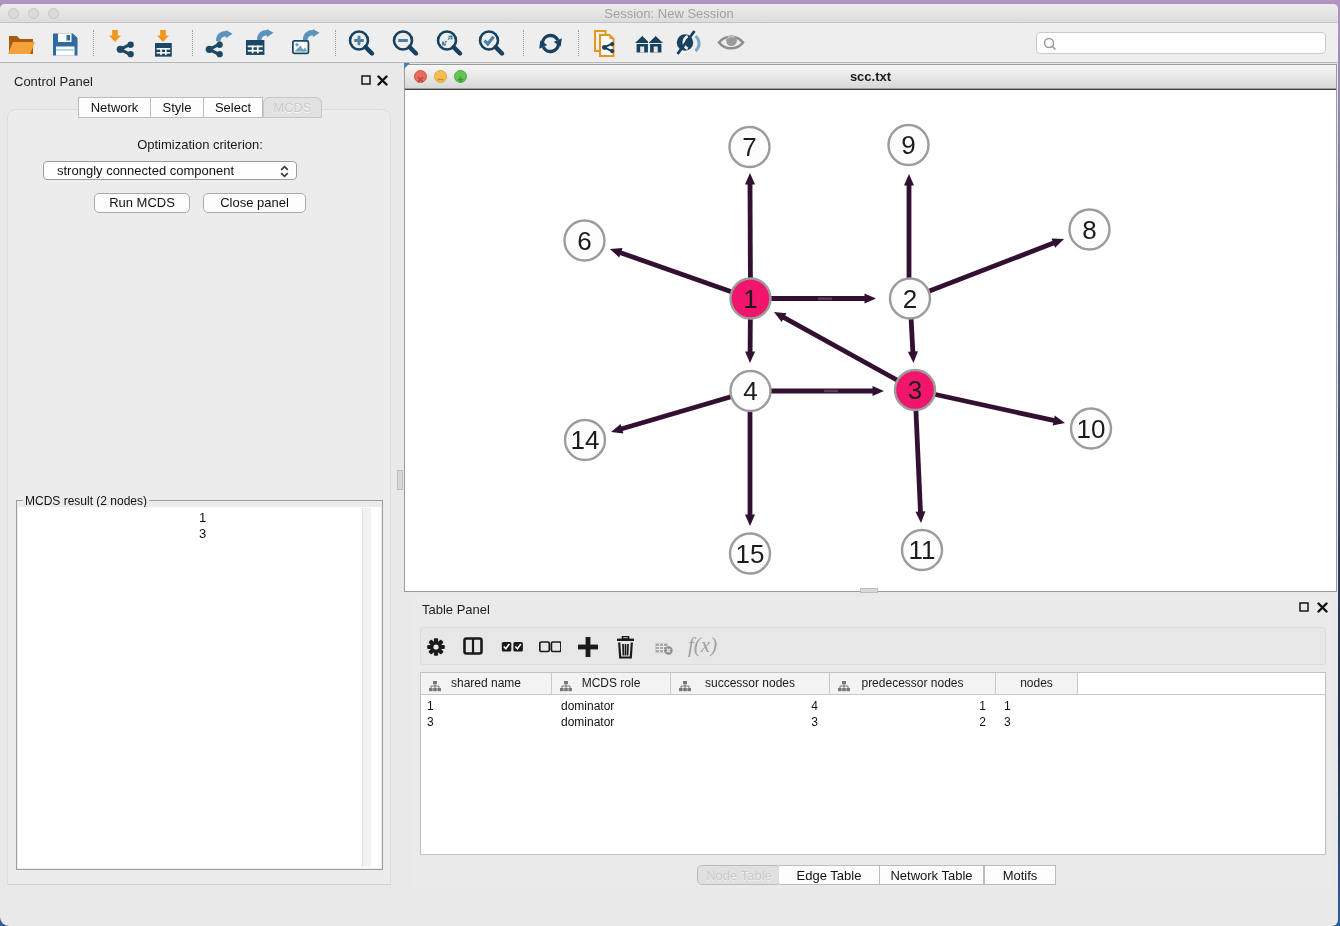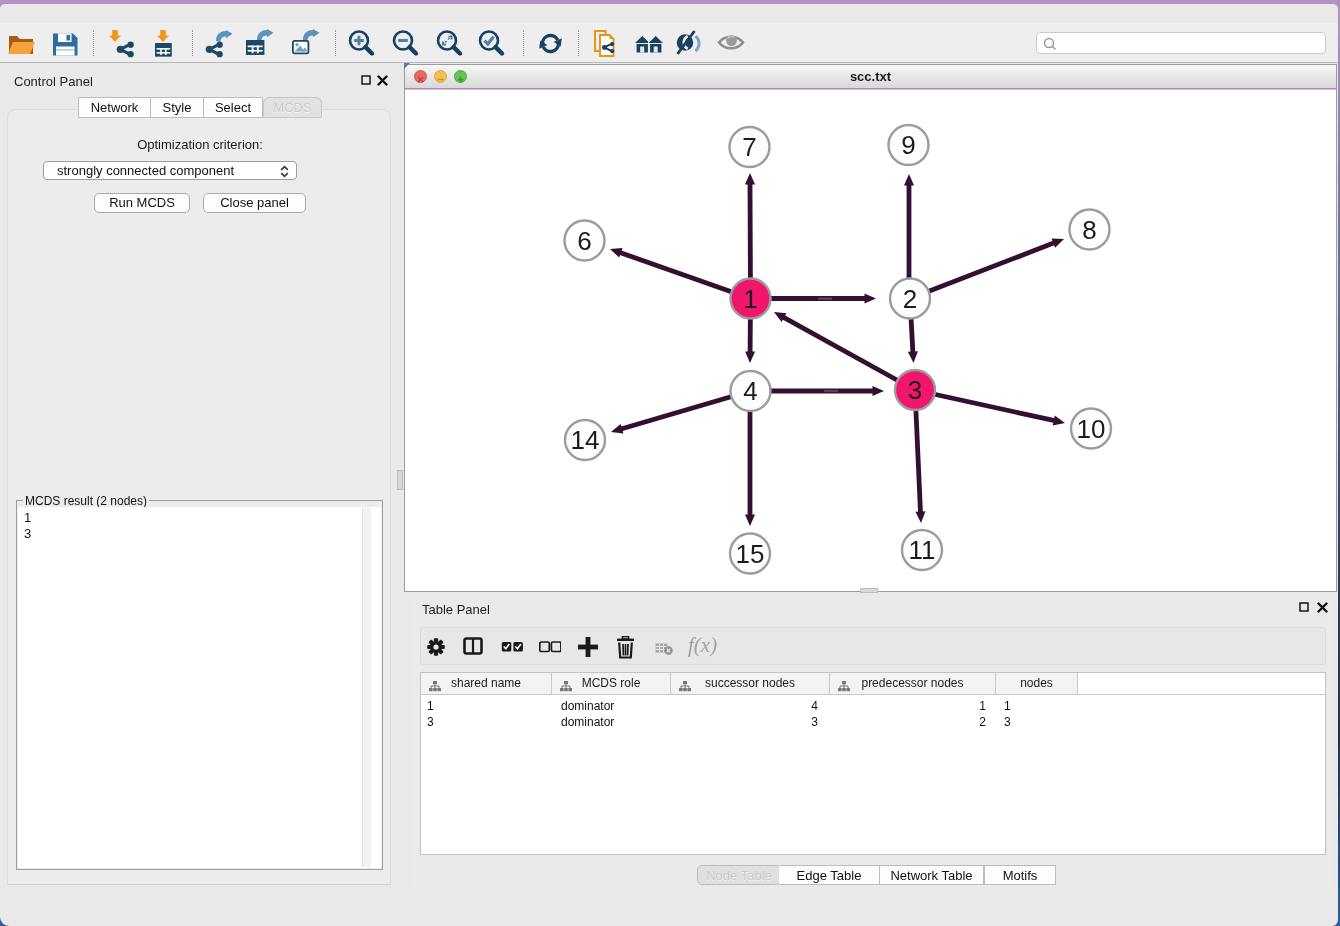--- a/index.html
+++ b/index.html
@@ -21,26 +21,26 @@
 #main { position:absolute; left:0; top:60px; width:100%; height:827px; background:#e9e9e9; }
 
 #cpanel { position:absolute; left:0; top:0; width:393px; height:827px; background:#e9e9e9; }
 #cpanel-head { position:absolute; left:14px; top:10px; font-size:13px; color:#1e1e1e; }
 #cp-inner { position:absolute; left:7px; top:45px; width:384px; height:776px; background:#ececec; border:1px solid #dcdcdc; border-radius:9px 9px 0 0; border-bottom:1px solid #d0d0d0; }
 .cptab { position:absolute; top:33px; height:21px; background:#fdfdfd; border:1px solid #bcbcbc; font-size:13px; color:#111; text-align:center; line-height:20px; }
 #tab-mcds { background:#e2e2e2; color:#cbcbcb; border-radius:6px 6px 0 0; border-color:#c6c6c6; text-shadow:0 1px 0 #f5f5f5; }
 #opt-label { position:absolute; left:0; top:73px; width:400px; text-align:center; font-size:13px; color:#1a1a1a; }
 #dropdown { position:absolute; left:43px; top:97px; width:254px; height:19px; background:#fff; border:1px solid #9d9d9d; border-radius:4px; font-size:13px; color:#111; line-height:17px; padding-left:13px; }
 .btn { position:absolute; top:129px; height:20px; background:#fdfdfd; border:1px solid #ababab; border-radius:5px; font-size:13px; color:#111; text-align:center; line-height:18px; }
-#resultbox { position:absolute; left:16px; top:436px; width:367px; height:370px; border:1px solid #9d9d9d; }
+#resultbox { position:absolute; left:16px; top:436px; width:367px; height:370px; border:1px solid #9d9d9d;text-align:center; }
 #resultbox-label { position:absolute; left:6px; top:-7px; background:#ececec; padding:0 2px; font-size:12px; color:#111; }
 #resultbox-white { position:absolute; left:1px; top:6px; width:363px; height:361px; background:#fff; font-size:13px; color:#111; padding:3px 0 0 6px; line-height:16px; }
 #result-scroll { position:absolute; right:10px; top:1px; width:9px; height:359px; background:#f2f2f2; border-left:1px solid #e0e0e0; }
 
-#netwin { position:absolute; left:404px; top:0px; width:933px; height:528px; border:1px solid #9b9b9b; background:#f0abfc; }
+#netwin { position:absolute; left:404px; top:0px; width:933px; height:528px; border:1px solid #9b9b9b; background:#404040; }
 #netwin-head { position:absolute; left:0; top:0; width:100%; height:24px; background:linear-gradient(#f7f7f7,#d8d8d8); border-bottom:1px solid #9b9b9b; }
 #netwin-title { position:absolute; width:100%; text-align:center; top:4px; font-size:13px; font-weight:bold; color:#1a1a1a; }
 .wl { position:absolute; top:5px; width:13px; height:13px; border-radius:50%; }
 #net-canvas { position:absolute; left:0; top:25px; width:931px; height:501px; background:#fff; }
 
 #tpanel { position:absolute; left:412px; top:533px; width:921px; height:291px; background:#eaeaea; }
 #tpanel-head { position:absolute; left:10px; top:5px; font-size:13px; color:#1e1e1e; }
 #ttoolbar { position:absolute; left:8px; top:30px; width:906px; height:38px; background:#e7e7e7; border:1px solid #dcdcdc; border-radius:3px; }
 #ttools { position:absolute; left:0; top:0; width:100%; height:70px; }
 #ttable { position:absolute; left:8px; top:75px; width:906px; height:183px; background:#fff; border:1px solid #c2c2c2; }
@@ -51,20 +51,26 @@
 #btab-node { background:#e0e0e0; color:#c9c9c9; border-radius:5px; text-shadow:0 1px 0 #f2f2f2; }
 
 #statusbar { position:absolute; left:0; top:886px; width:100%; height:36px; background:#ececec; border-top:1px solid #c0c0c0; }
 #listbtn { position:absolute; left:10px; top:9px; width:28px; height:20px; background:#fdfdfd; border:1px solid #b5b5b5; }
 #membtn { position:absolute; right:12px; top:7px; width:66px; height:24px; background:#fdfdfd; border:1px solid #b5b5b5; font-size:12px; color:#111; line-height:22px; text-align:left; padding-left:21px; }
 #memdot { position:absolute; left:7px; top:7px; width:9px; height:9px; border-radius:50%; background:#2e9e3e; }
 </style>
 </head>
 <body>
 <div id="appwin">
+  <div id="titlebar">
+    <div class="tl" style="left:8px;"></div>
+    <div class="tl" style="left:28px;"></div>
+    <div class="tl" style="left:48px;"></div>
+    <div id="title-text">Session: New Session</div>
+  </div>
   <div id="toolbar">
     <div class="ticon" style="left:6px; top:5px; width:30px; height:32px;"><svg width="30" height="32" viewBox="0 0 30 32">
           <path d="M3 8 L11 8 L14 11 L27 11 L27 26 L3 26 Z" fill="#a85c10"></path>
 <path d="M7 14 L29 14 L24 26 L2 26 Z" fill="#f6a23c"></path>
         </svg></div>
     <div class="ticon" style="left:50px; top:5px; width:30px; height:32px;"><svg width="30" height="32" viewBox="0 0 30 32">
           <path d="M3 5.5 L23 5.5 L27.5 10 L27.5 27.5 L3 27.5 Z" fill="#2f6b9c"></path>
           <rect x="8" y="5.5" width="13.5" height="8.5" fill="#fff"></rect>
           <rect x="16.5" y="7" height="5.5" width="3.6" fill="#2f6b9c"></rect>
           <rect x="6" y="18.5" width="18.5" height="9" fill="#fff"></rect>

